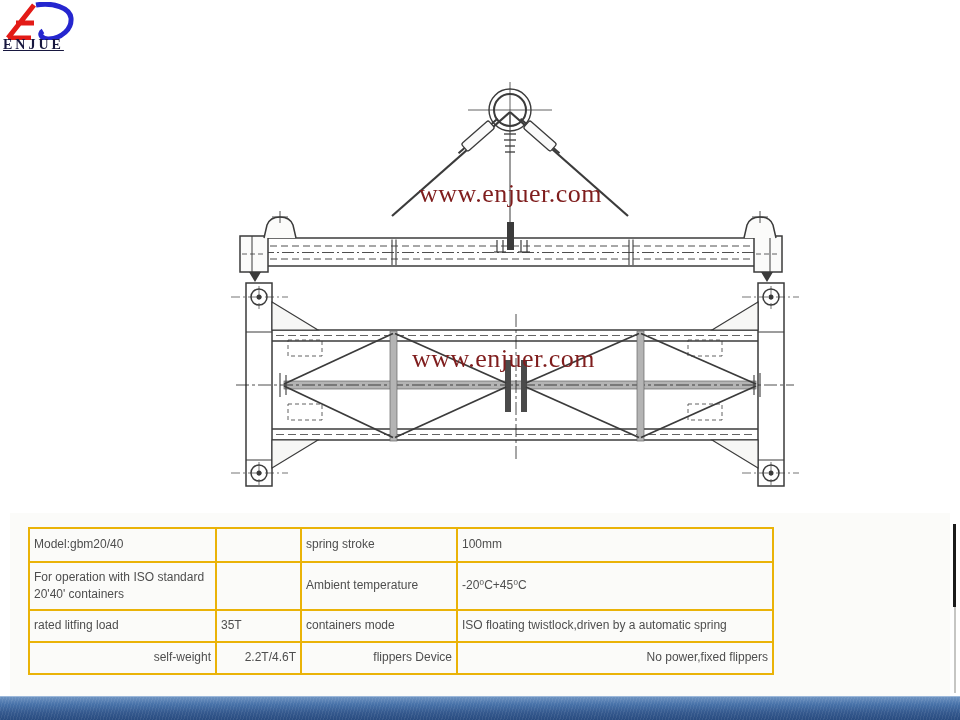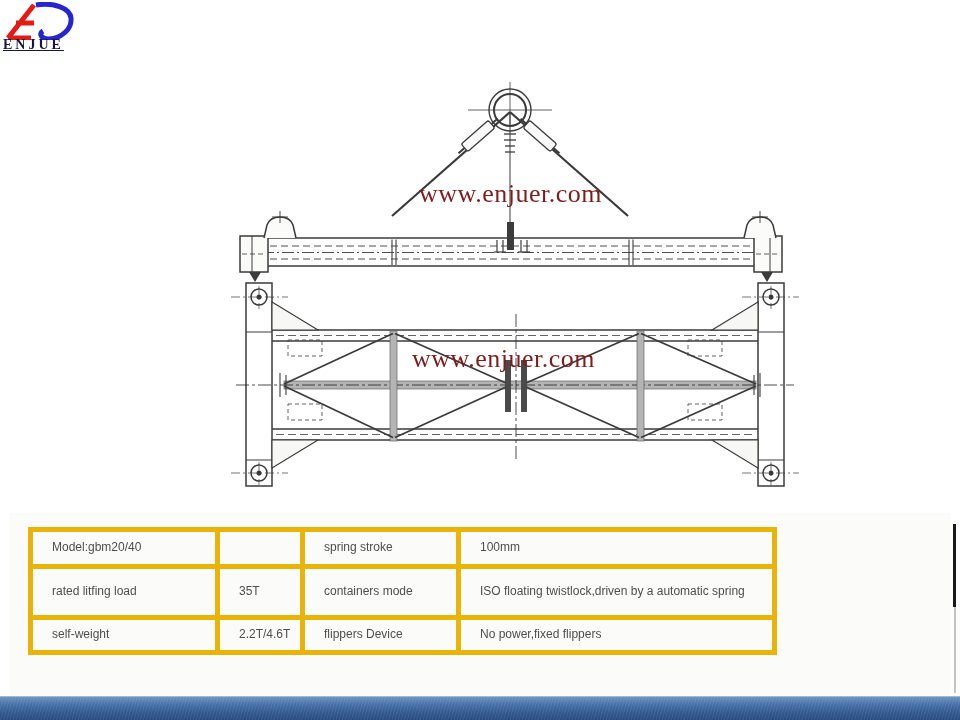--- a/index.html
+++ b/index.html
@@ -48,21 +48,21 @@
     position:absolute;left:10px;top:513px;width:940px;height:183px;
     background:#fbfbf9;
   }
   .spec-table{
     position:absolute;left:18px;top:14px;
     border-collapse:collapse;table-layout:fixed;width:744px;
     font-family:"Liberation Sans","DejaVu Sans",sans-serif;
     font-size:12px;color:#4e4e4e;
   }
   .spec-table td{
-    border:5px solid #eab308;padding:2px 19px;vertical-align:middle;line-height:1.45;
+    border:2px solid #eab308;padding:2px 4px;vertical-align:middle;line-height:1.45;
   }
   .spec-table tr:nth-child(1) td{height:28px;}
   .spec-table tr:nth-child(2) td{height:42px;}
   .spec-table tr:nth-child(3) td{height:26px;}
   .spec-table tr:nth-child(4) td{height:26px;text-align:right;}
   .spec-table tr:nth-child(5) td{height:24px;}
   .edge-line-dark{
     position:absolute;left:953px;top:524px;width:3px;height:83px;background:#1b1b1b;
   }
   .edge-line-light{
@@ -277,20 +277,26 @@
           <col style="width:316px">
       </colgroup>
       <tbody>
         <tr>
           <td>Model:gbm20/40</td>
           <td></td>
           <td>spring stroke</td>
           <td>100mm</td>
         </tr>
         <tr>
+          <td>For operation with ISO standard 20'40' containers</td>
+          <td></td>
+          <td>Ambient temperature</td>
+          <td>-20⁰C+45⁰C</td>
+        </tr>
+        <tr>
           <td>rated litfing load</td>
           <td>35T</td>
           <td>containers mode</td>
           <td>ISO floating twistlock,driven by a automatic spring</td>
         </tr>
         <tr>
           <td>self-weight</td>
           <td>2.2T/4.6T</td>
           <td>flippers Device</td>
           <td>No power,fixed flippers</td>

